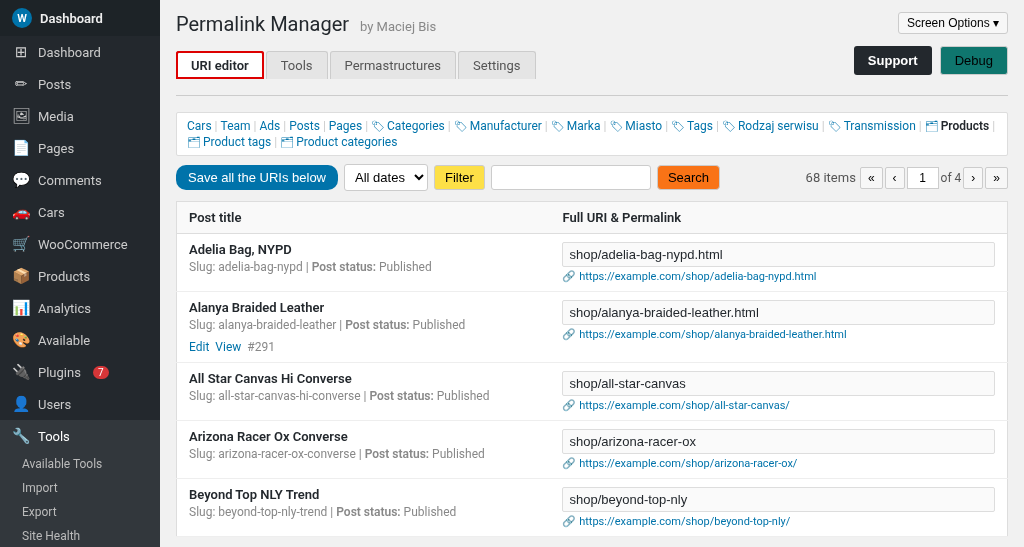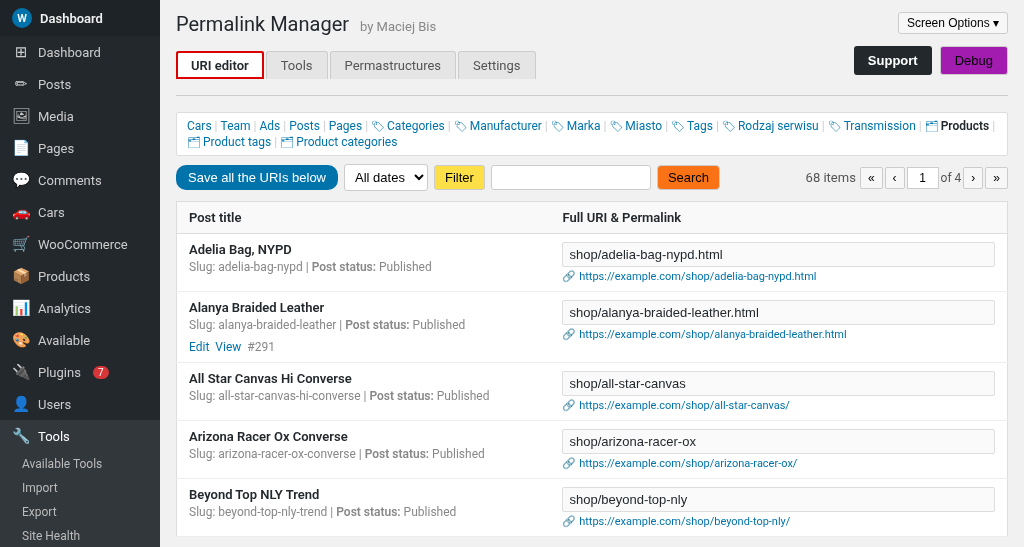--- a/index.html
+++ b/index.html
@@ -67,21 +67,21 @@
     }
     .tab.active {
       background: white;
       border-color: #d00;
       color: #23282d;
       font-weight: 600;
       outline: 2px solid #d00;
       outline-offset: -2px;
     }
     .tab-support { margin-left: auto; background: #23282d; color: white; border: none; padding: 6px 14px; border-radius: 3px; cursor: pointer; font-size: 13px; font-weight: 600; }
-    .tab-debug { background: #a21caf; border: 1px solid #ccc; padding: 6px 14px; border-radius: 3px; cursor: pointer; font-size: 13px; margin-left: 4px; }
+    .tab-debug { background: #0f766e; border: 1px solid #ccc; padding: 6px 14px; border-radius: 3px; cursor: pointer; font-size: 13px; margin-left: 4px; }
 
     
     .sub-nav { background: white; border: 1px solid #ddd; padding: 6px 10px; font-size: 12px; display: flex; flex-wrap: wrap; gap: 2px; align-items: center; margin-bottom: 8px; border-radius: 2px; }
     .sub-nav-item { color: #0073aa; cursor: pointer; text-decoration: none; white-space: nowrap; }
     .sub-nav-item.active { color: #23282d; font-weight: 600; }
     .sub-nav-sep { color: #ccc; margin: 0 1px; }
     .sub-nav-tag-icon { color: #0073aa; font-size: 11px; }
 
     
     .action-bar { display: flex; align-items: center; gap: 6px; margin-bottom: 10px; }

